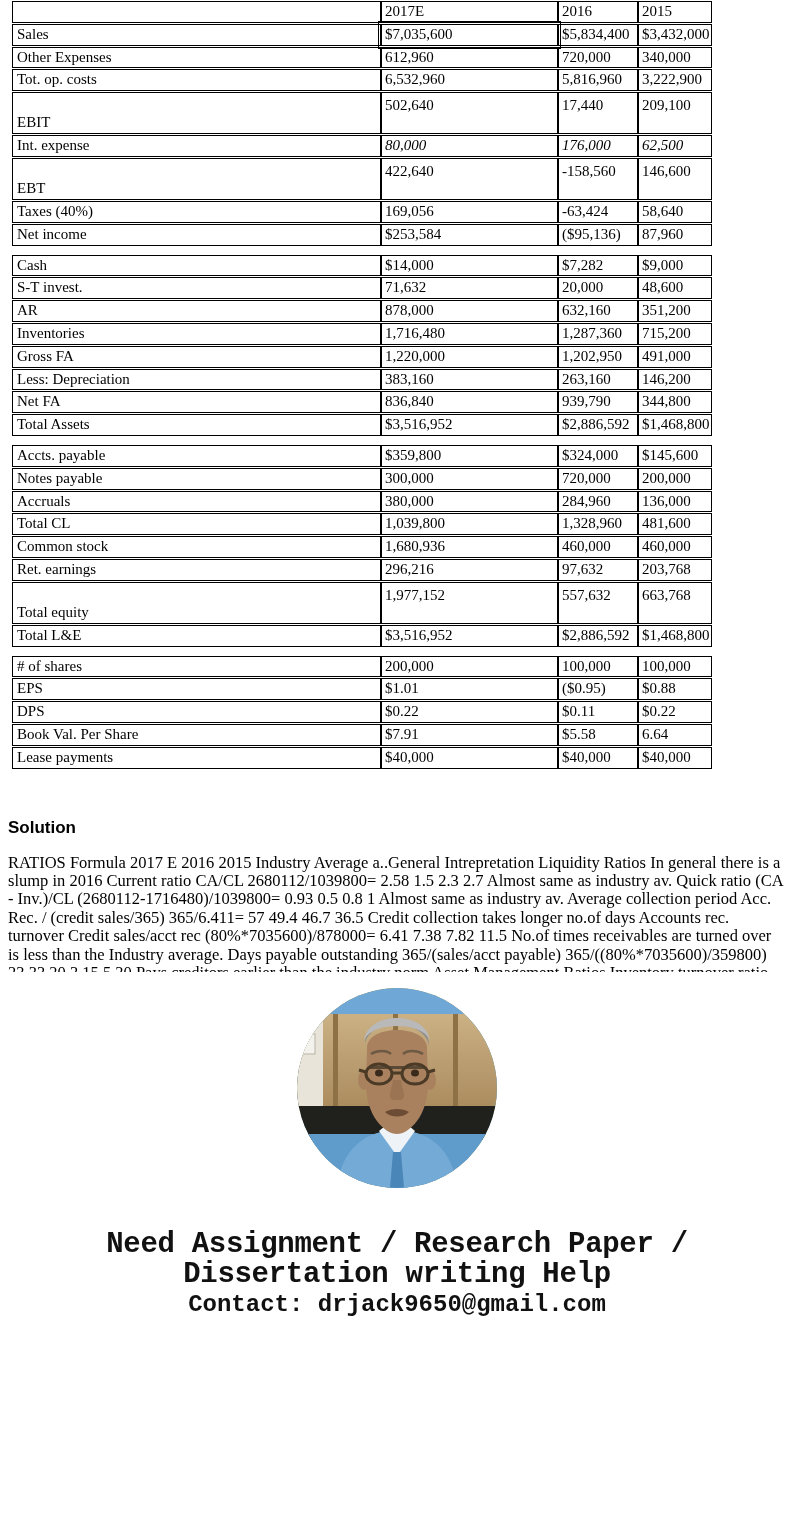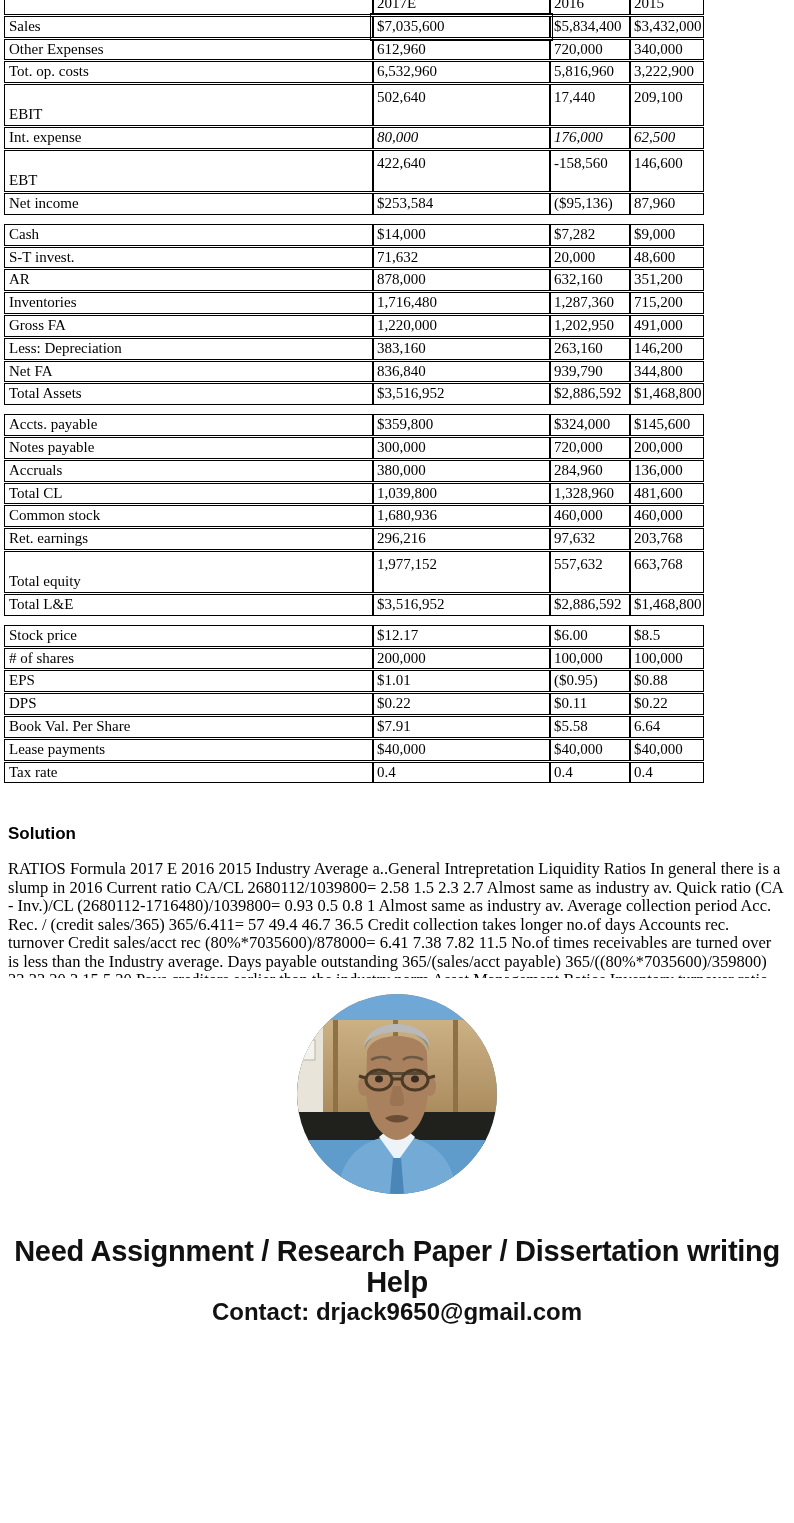--- a/index.html
+++ b/index.html
@@ -13,21 +13,21 @@
     font-family: "Liberation Serif", "DejaVu Serif", serif;
     color: #000000;
     -webkit-font-smoothing: none;
   }
 
   
   .fin-table-wrap {
     width: 710px;
     overflow: hidden;
     margin: 0;
-    padding: 4px;
+    padding: 12px;
     font-family: Liberation Serif, serif;
   }
   table.fin {
     border-collapse: separate;
     border-spacing: 0px 1px;
     width: 700px;
     table-layout: fixed;
     margin-top: -12px;   
     font-size: 15px;
     line-height: 1.12;
@@ -119,21 +119,21 @@
     overflow: hidden;
     position: relative;
     background: #7f8c6d;
   }
   .avatar svg { display: block; }
 
   
   .promo {
     width: 794px;
     text-align: center;
-    font-family: Liberation Sans, sans-serif;
+    font-family: Liberation Mono, monospace;
     font-weight: bold;
     color: #111111;
     margin-top: 42px;
   }
   .promo .line1 {
     font-size: 29px;
     line-height: 1.05;
     letter-spacing: -0.3px;
     display: block;
     padding: 0 12px;
@@ -193,20 +193,26 @@
           <td class="val ital">176,000</td>
           <td class="val ital">62,500</td>
         </tr>
         <tr class="tall">
           <td class="lbl">EBT</td>
           <td class="val">422,640</td>
           <td class="val">-158,560</td>
           <td class="val">146,600</td>
         </tr>
         <tr class="">
+          <td class="lbl">Taxes (40%)</td>
+          <td class="val">169,056</td>
+          <td class="val">-63,424</td>
+          <td class="val">58,640</td>
+        </tr>
+        <tr class="">
           <td class="lbl">Net income</td>
           <td class="val">$253,584</td>
           <td class="val bold">($95,136)</td>
           <td class="val">87,960</td>
         </tr>
         <tr class="sec-gap">
           <td colspan="4"></td>
         </tr>
         <tr class="">
           <td class="lbl">Cash</td>
@@ -304,26 +310,20 @@
         <tr class="">
           <td class="lbl">Total L&amp;E</td>
           <td class="val">$3,516,952</td>
           <td class="val">$2,886,592</td>
           <td class="val">$1,468,800</td>
         </tr>
         <tr class="sec-gap">
           <td colspan="4"></td>
         </tr>
         <tr class="">
-          <td class="lbl">Stock price</td>
-          <td class="val">$12.17</td>
-          <td class="val">$6.00</td>
-          <td class="val">$8.5</td>
-        </tr>
-        <tr class="">
           <td class="lbl"># of shares</td>
           <td class="val">200,000</td>
           <td class="val">100,000</td>
           <td class="val">100,000</td>
         </tr>
         <tr class="">
           <td class="lbl">EPS</td>
           <td class="val">$1.01</td>
           <td class="val bold">($0.95)</td>
           <td class="val">$0.88</td>
@@ -338,26 +338,20 @@
           <td class="lbl">Book Val. Per Share</td>
           <td class="val">$7.91</td>
           <td class="val">$5.58</td>
           <td class="val">6.64</td>
         </tr>
         <tr class="">
           <td class="lbl">Lease payments</td>
           <td class="val">$40,000</td>
           <td class="val">$40,000</td>
           <td class="val">$40,000</td>
-        </tr>
-        <tr class="">
-          <td class="lbl">Tax rate</td>
-          <td class="val">0.4</td>
-          <td class="val">0.4</td>
-          <td class="val">0.4</td>
         </tr>
       </tbody>
   </table>
 </div>
 
 <div class="solution">
   <h2 class="sol-title">Solution</h2>
   <div class="sol-body">RATIOS Formula 2017 E 2016 2015 Industry Average a..General Intrepretation Liquidity Ratios In general there is a slump in 2016 Current ratio CA/CL 2680112/1039800= 2.58 1.5 2.3 2.7 Almost same as industry av. Quick ratio (CA - Inv.)/CL (2680112-1716480)/1039800= 0.93 0.5 0.8 1 Almost same as industry av. Average collection period Acc. Rec. / (credit sales/365) 365/6.411= 57 49.4 46.7 36.5 Credit collection takes longer no.of days Accounts rec. turnover Credit sales/acct rec (80%*7035600)/878000= 6.41 7.38 7.82 11.5 No.of times receivables are turned over is less than the Industry average. Days payable outstanding 365/(sales/acct payable) 365/((80%*7035600)/359800) 23.33 20.3 15.5 30 Pays creditors earlier than the industry norm Asset Management Ratios Inventory turnover ratio COGS/Inv 5800000/1716480= 3.38 4.5 4.8 6.1 No.of times inventory is converted is less than the Industry average. Days inventory</div>
 </div>
 

